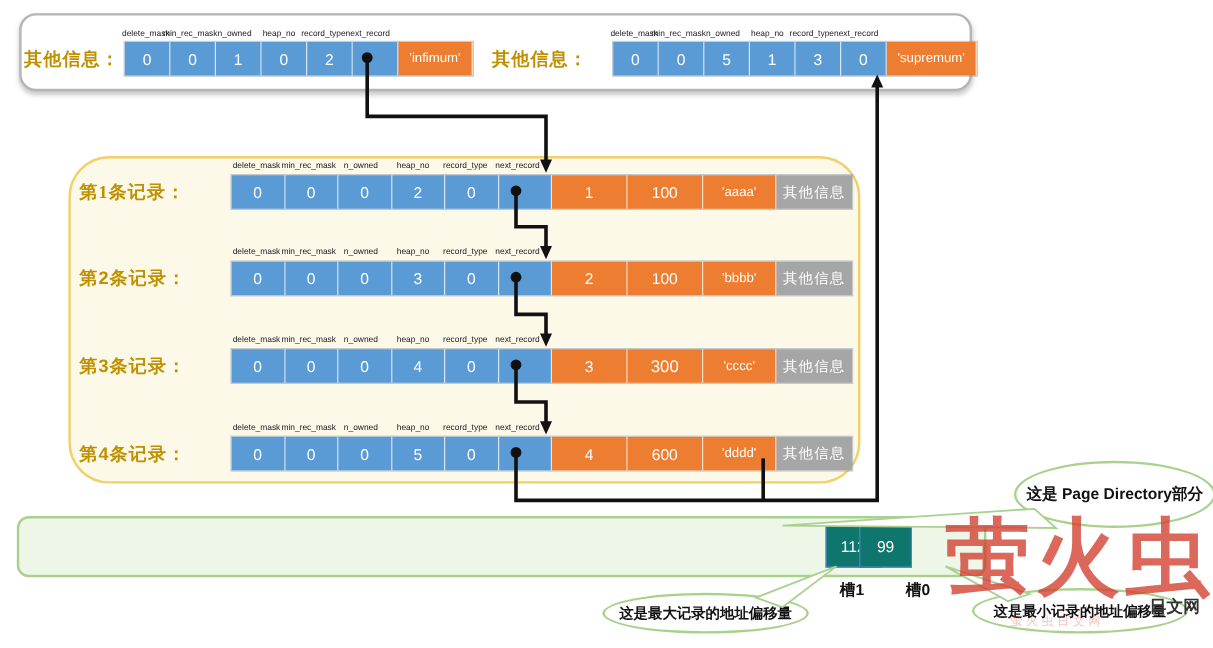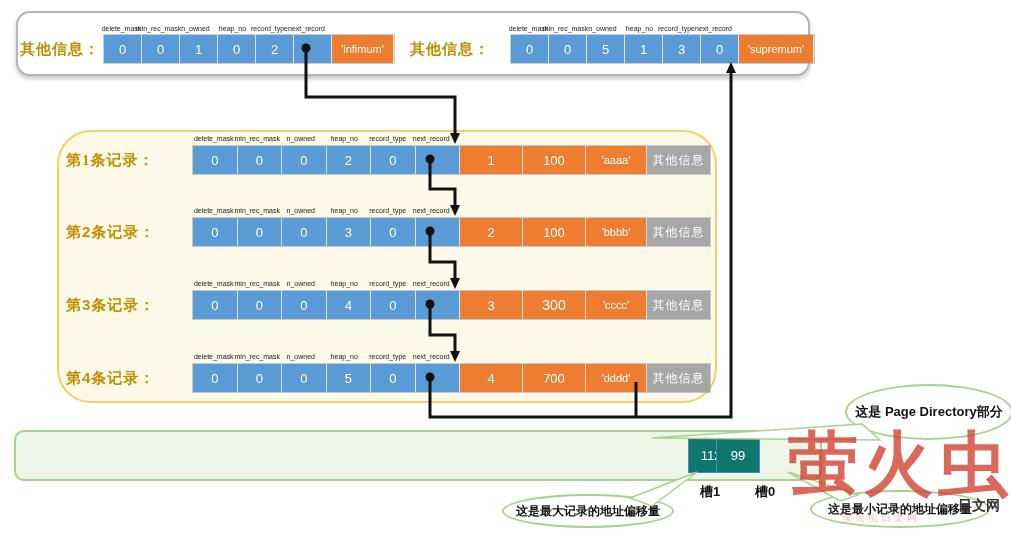--- a/index.html
+++ b/index.html
@@ -167,21 +167,21 @@
     <span class="hdr hdr-r">next_record</span>
   </div>
   <div class="cells" style="left:192px;top:363px;">
     <span class="cell bc bc-r">0</span>
     <span class="cell bc bc-r">0</span>
     <span class="cell bc bc-r">0</span>
     <span class="cell bc bc-r">5</span>
     <span class="cell bc bc-r">0</span>
     <span class="cell bc bc-r"></span>
     <span class="cell oc" style="width:62px;font-size:13px;">4</span>
-    <span class="cell oc" style="width:62px;font-size:13px;">700</span>
+    <span class="cell oc" style="width:62px;font-size:13px;">600</span>
     <span class="cell oc" style="width:60px;">'dddd'</span>
     <span class="cell gc" style="width:63px;">其他信息</span>
   </div>
 
   <div class="greenbox"></div>
   <div class="slot" style="left:688px;top:437px;">112</div>
   <div class="slot" style="left:716px;top:437px;width:42px;">99</div>
   <div class="slotlabel" style="left:688px;top:483px;width:44px;">槽1</div>
   <div class="slotlabel" style="left:744px;top:483px;width:42px;">槽0</div>
 

